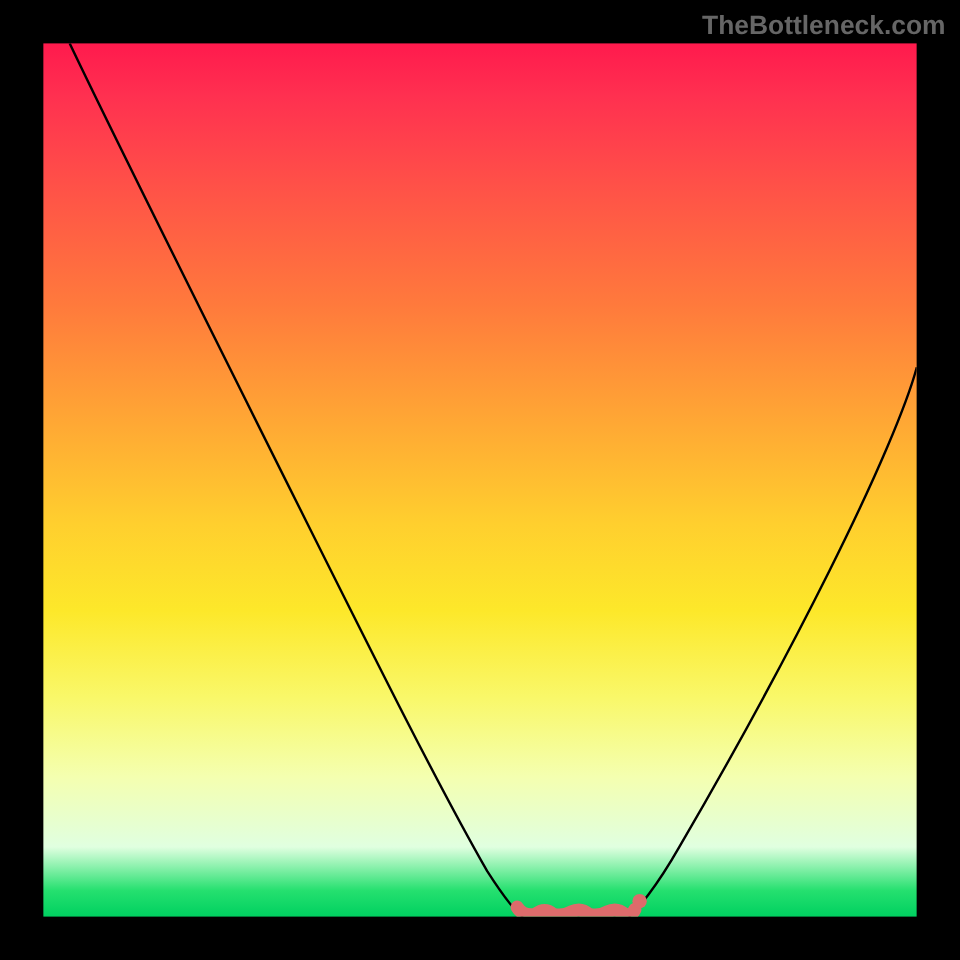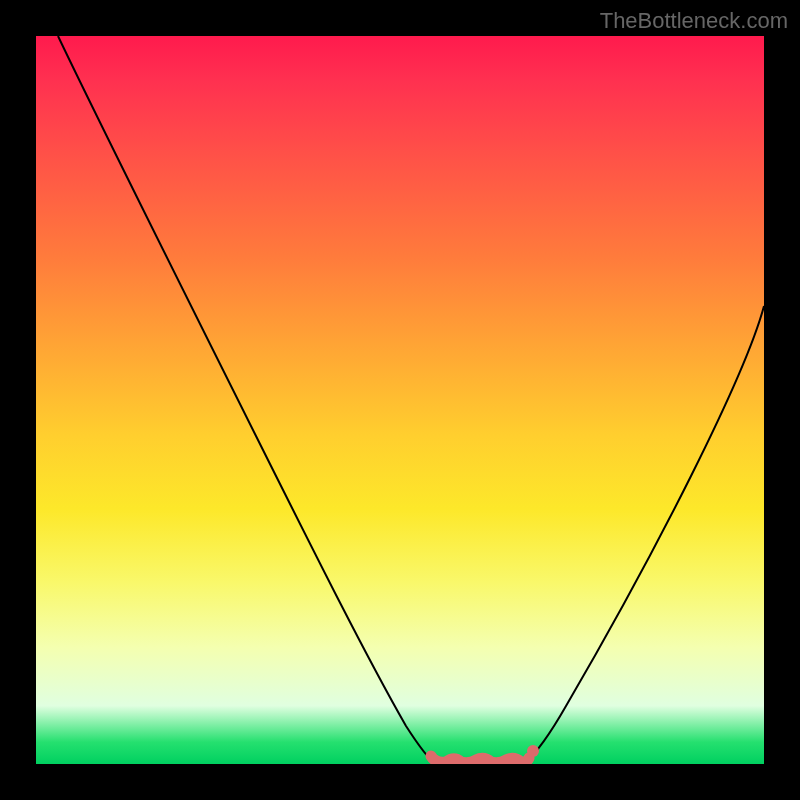--- a/index.html
+++ b/index.html
@@ -10,21 +10,21 @@
     position: relative;
     font-family: Arial, sans-serif;
     overflow: hidden;
   }
   .watermark {
     position: absolute;
     top: 8px;
     right: 12px;
     color: #666;
     font-size: 22px;
-    font-weight: 400;
+    font-weight: 700;
     z-index: 10;
   }
   .plot-area {
     position: absolute;
     left: 36px;
     top: 36px;
     width: 728px;
     height: 728px;
     overflow: hidden;
   }

